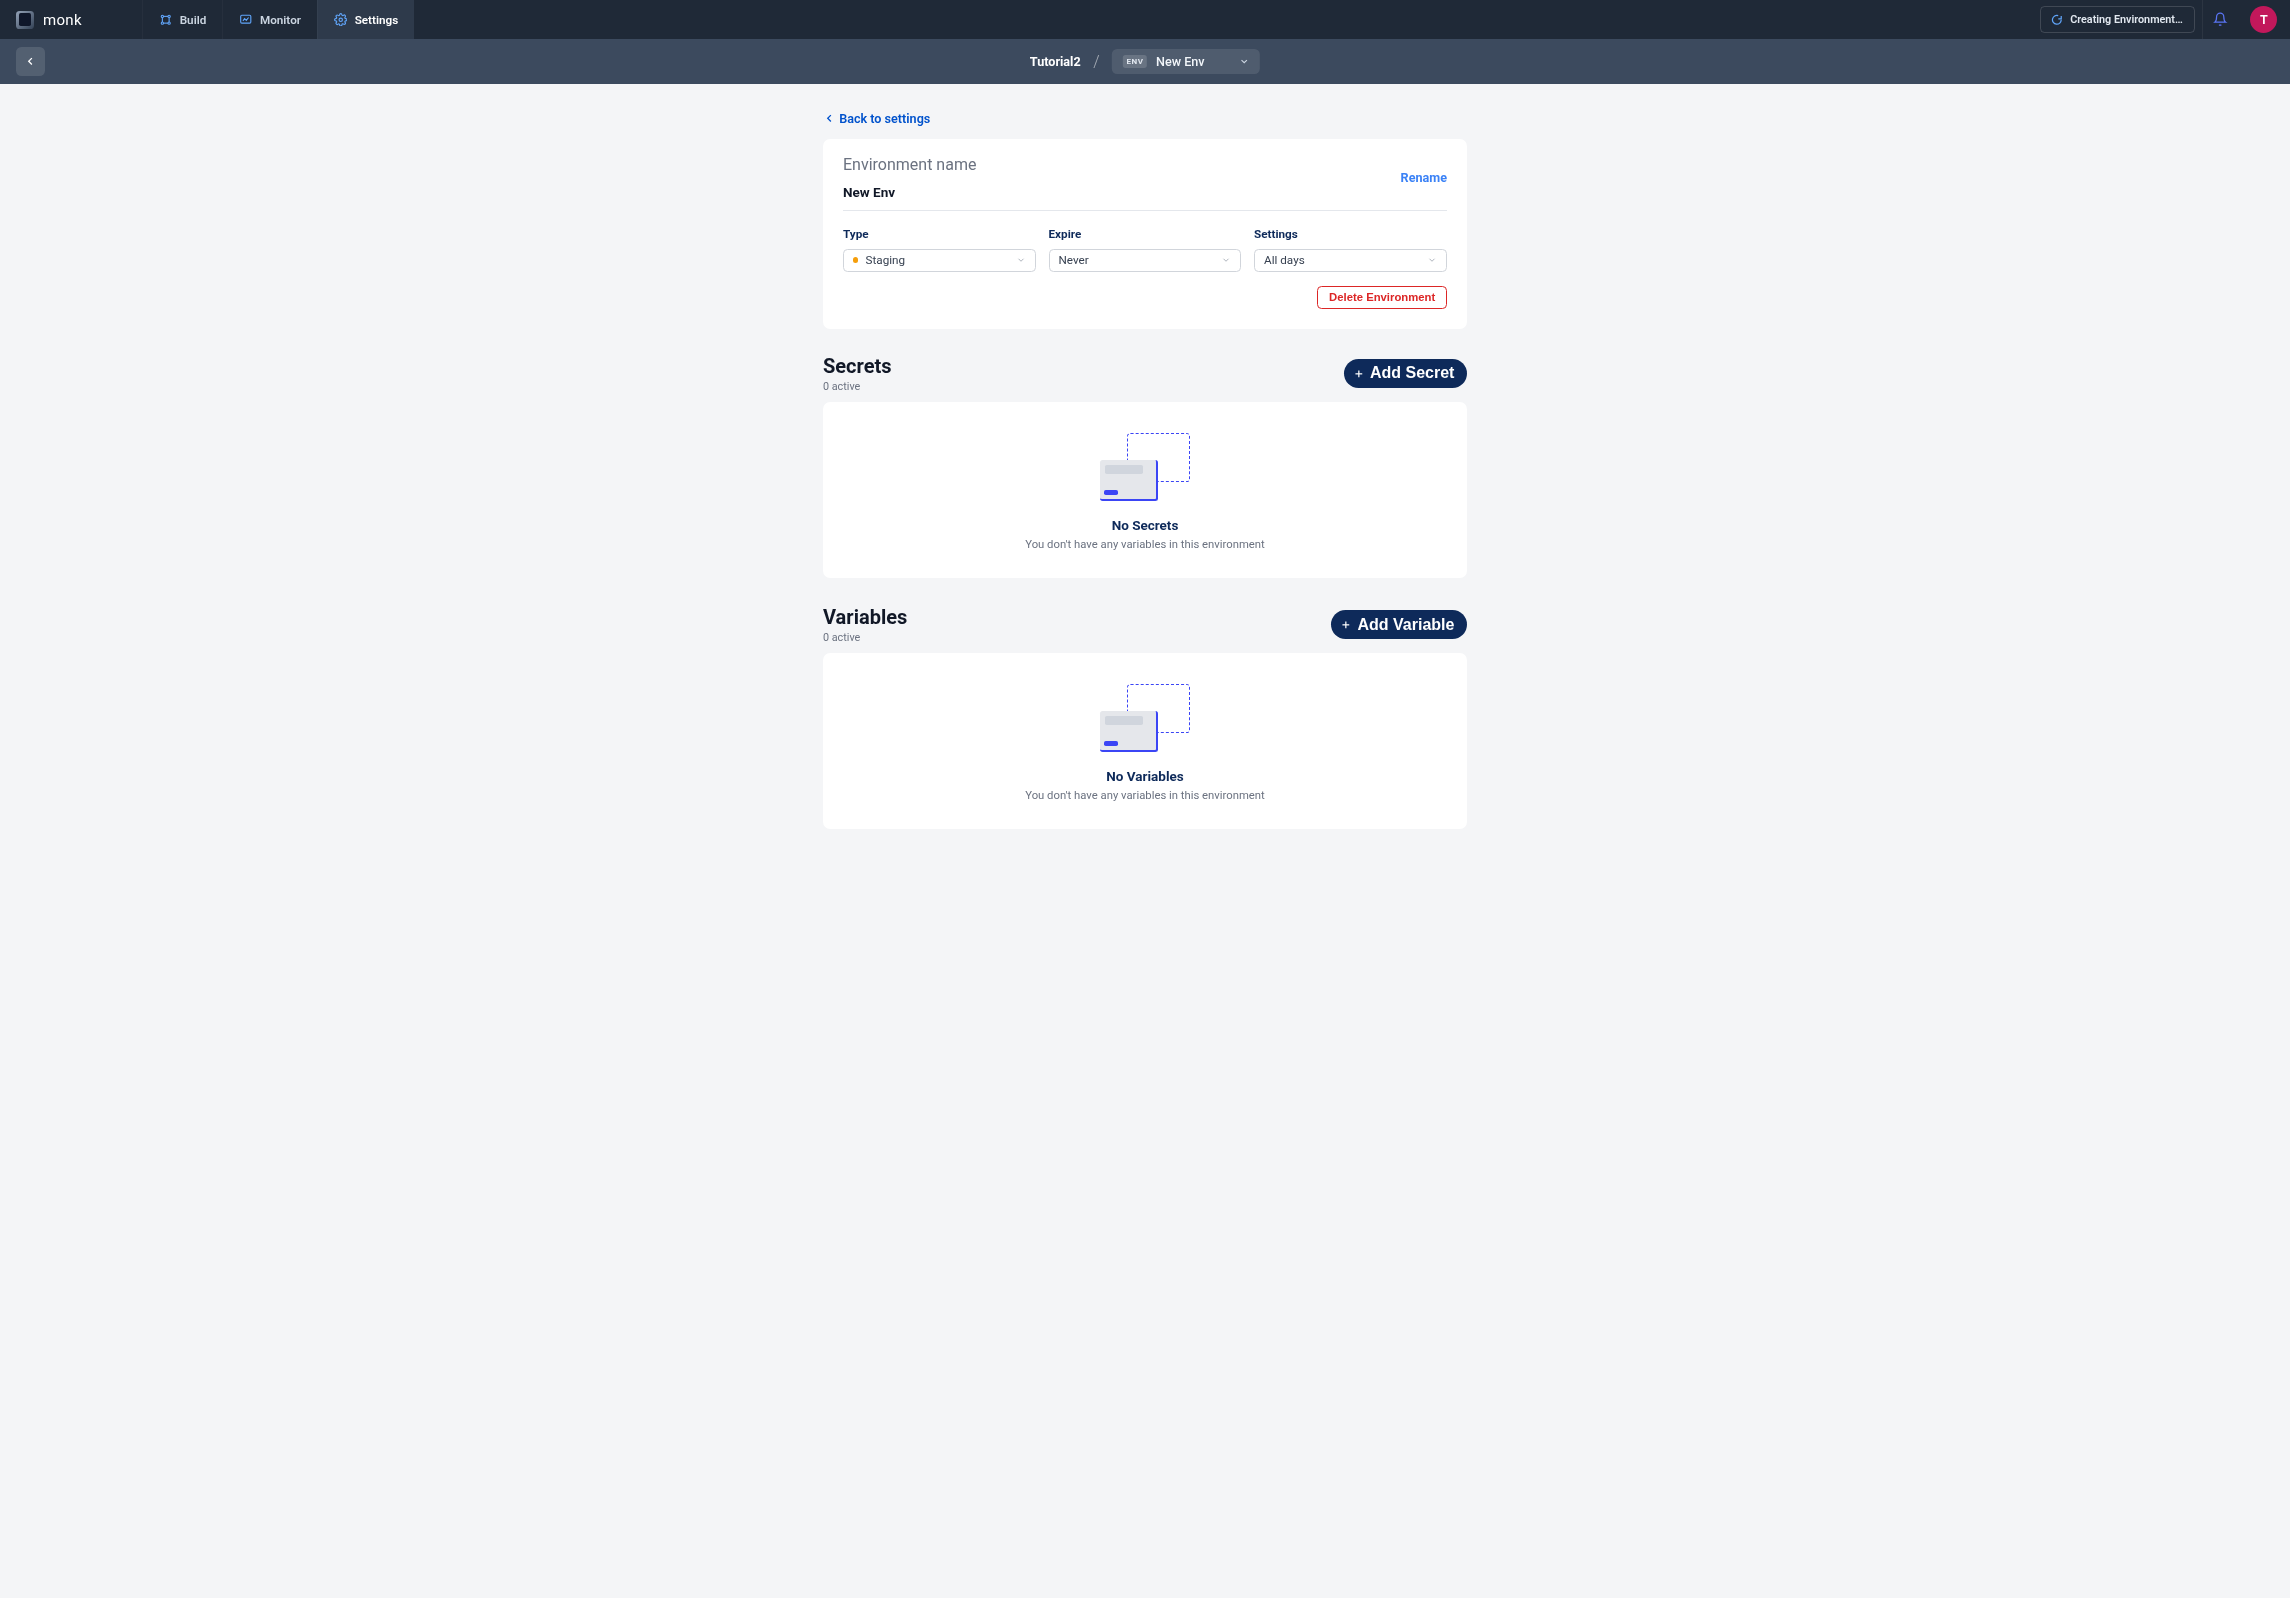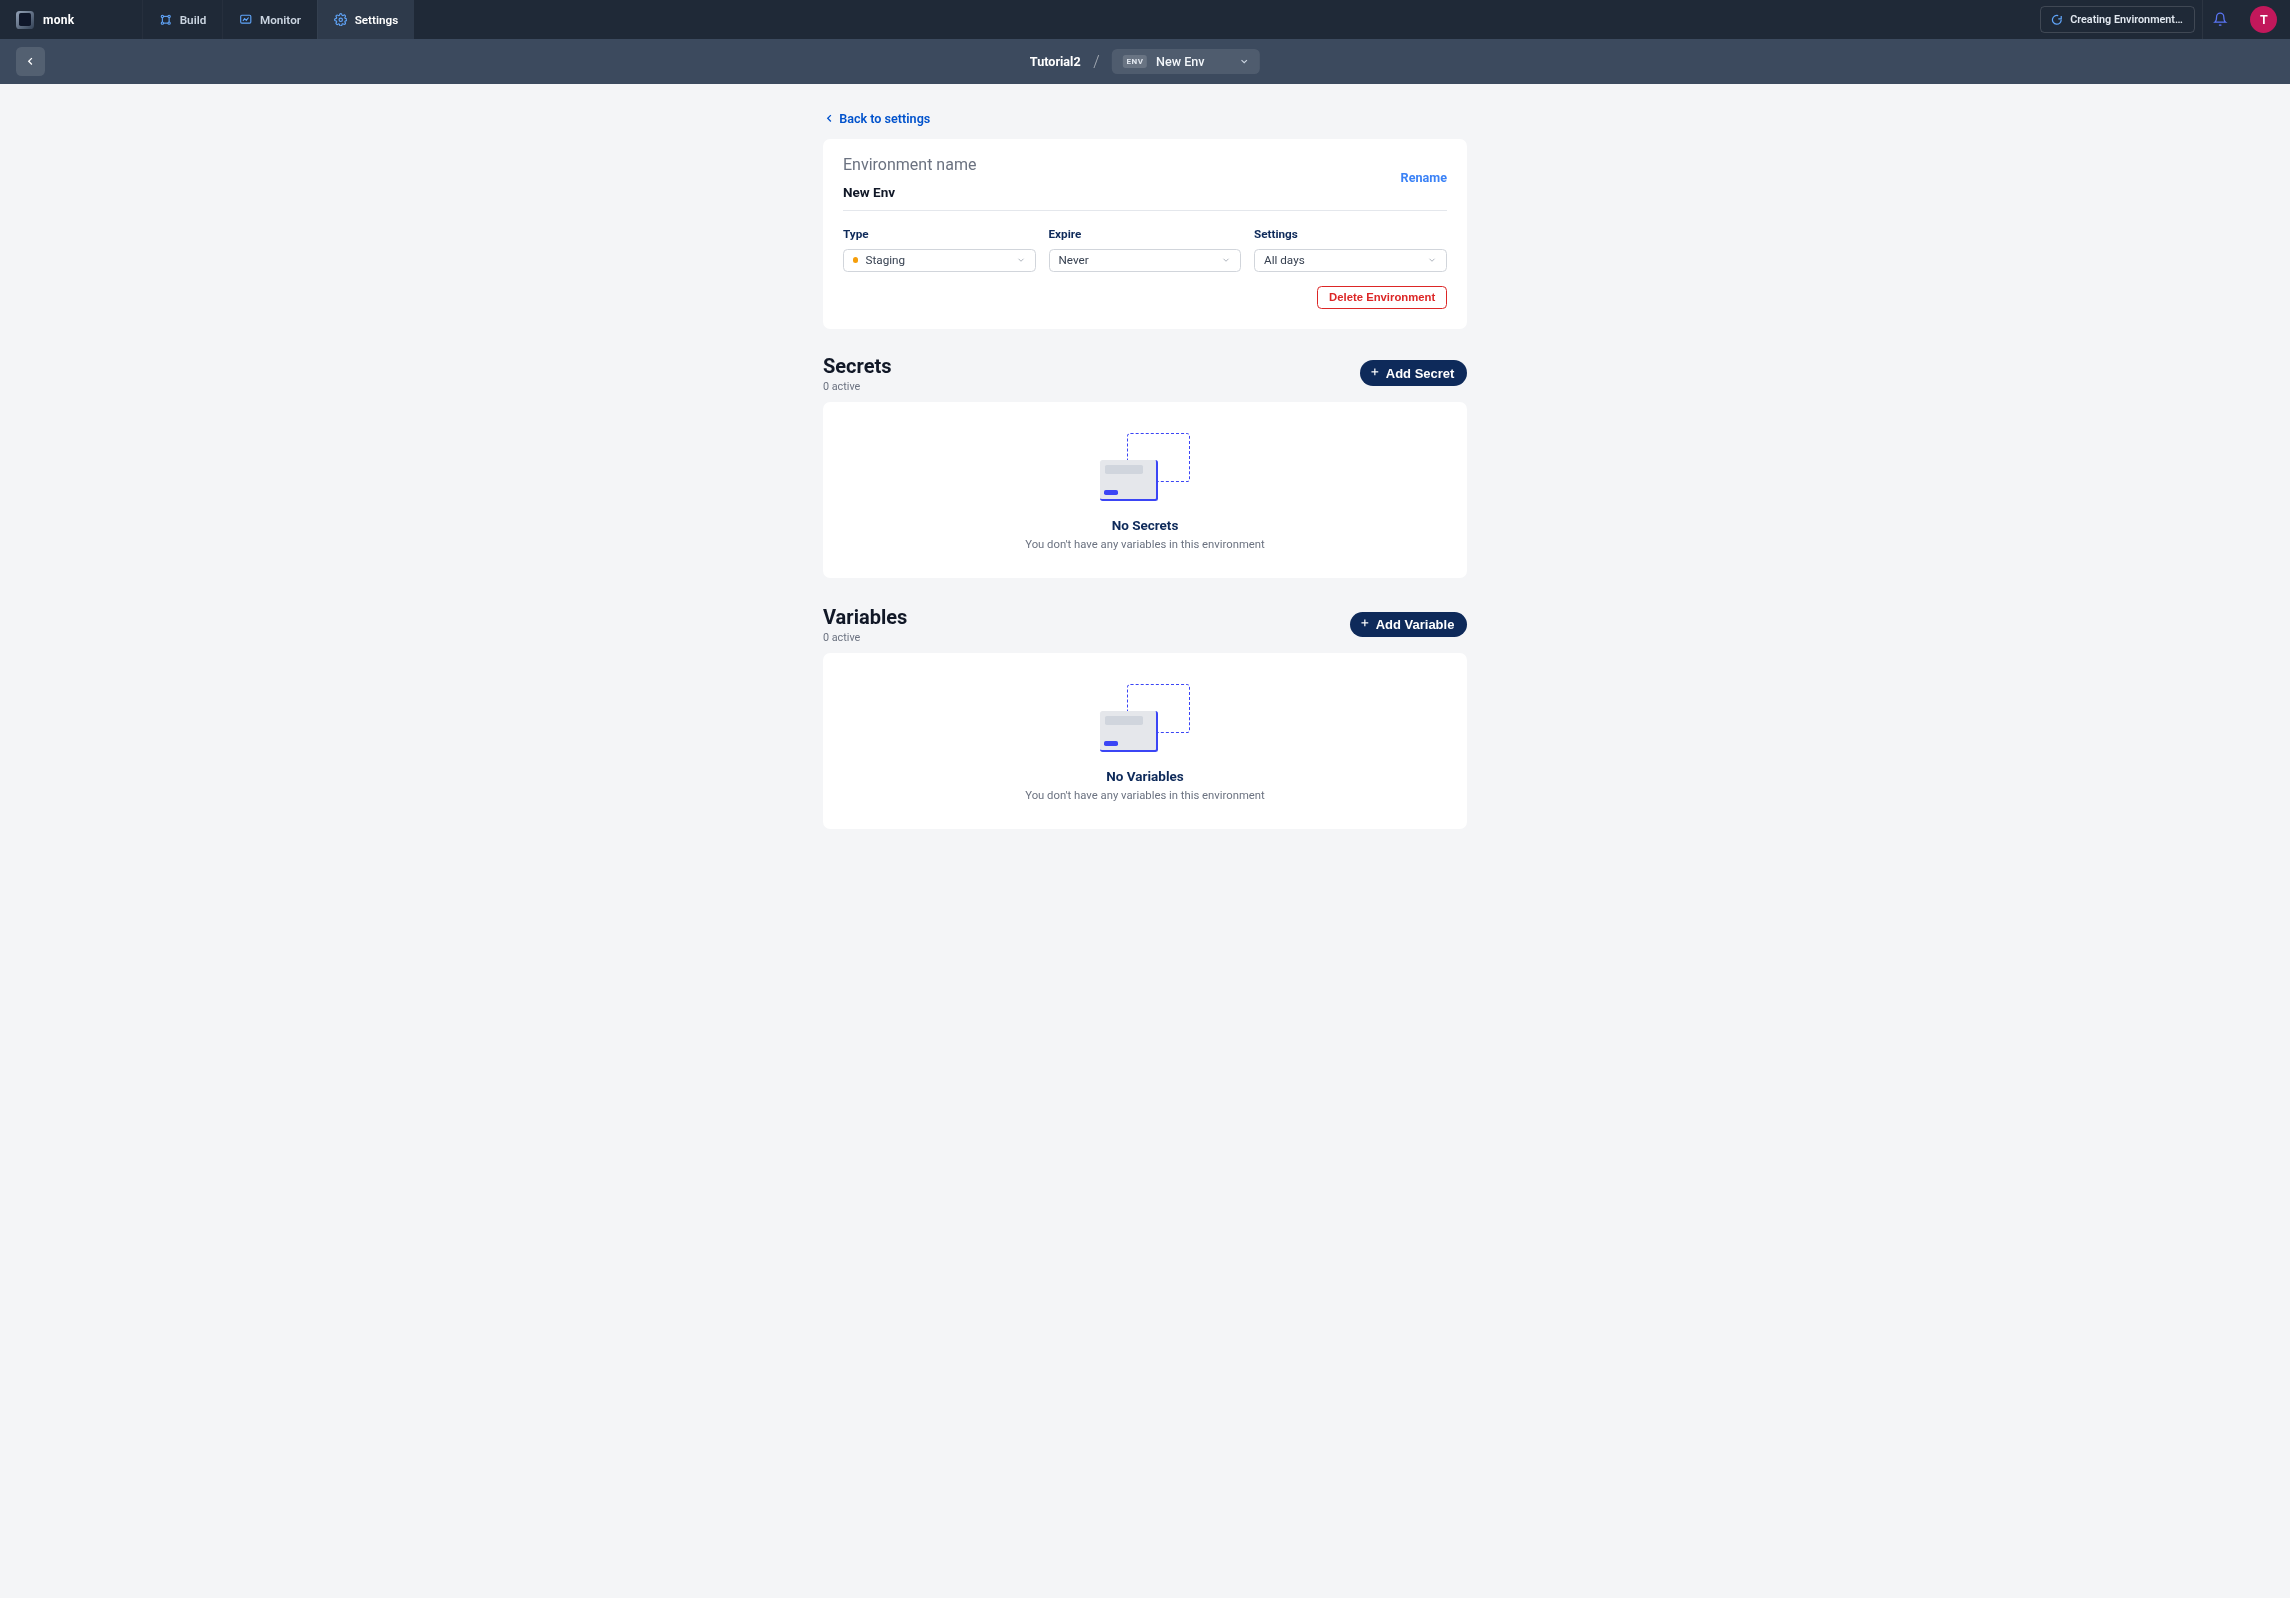--- a/index.html
+++ b/index.html
@@ -32,21 +32,21 @@
     border-radius: 3.6px;
     position: relative;
   }
   .brand-logo::after {
     content: "";
     position: absolute;
     inset: 2.7px;
     background: #0f172a;
     border-radius: 1.8px;
   }
-  .brand-name { font-weight: 700; font-size: 12px; letter-spacing: 0.3px; text-align: right; }
+  .brand-name { font-weight: 400; font-size: 15px; letter-spacing: 0.3px; text-align: right; }
 
   .nav-tabs { display: flex; }
   .nav-tab {
     display: flex;
     align-items: center;
     gap: 7.2px;
     padding: 0 16px;
     font-size: 11.7px;
     font-weight: 600;
     color: #cbd5e1;
@@ -223,24 +223,24 @@
     display: flex; justify-content: space-between; align-items: center;
     margin-bottom: 9px;
   }
   .section-title { font-size: 20px; font-weight: 700; color: #111827; }
   .section-sub { font-size: 10.8px; color: #6b7280; margin-top: 1.8px; }
   .pill-btn {
     background: #0e2a5a;
     color: #fff;
     border: none;
     border-radius: 899px;
-    font-size: 13px;
+    font-size: 16px;
     font-weight: 600;
     padding: 5.4px 12.6px 5.4px 9px;
-    display: inline-flex; gap: 5.4px;
+    display: inline-flex; align-items: center; gap: 5.4px;
     cursor: pointer;
   }
   .pill-btn svg { width: 11.7px; height: 11.7px; }
 
   .empty-card {
     background: #fff;
     border-radius: 7.2px;
     padding: 31px 18px 27px;
     text-align: center;
     margin-bottom: 27px;

